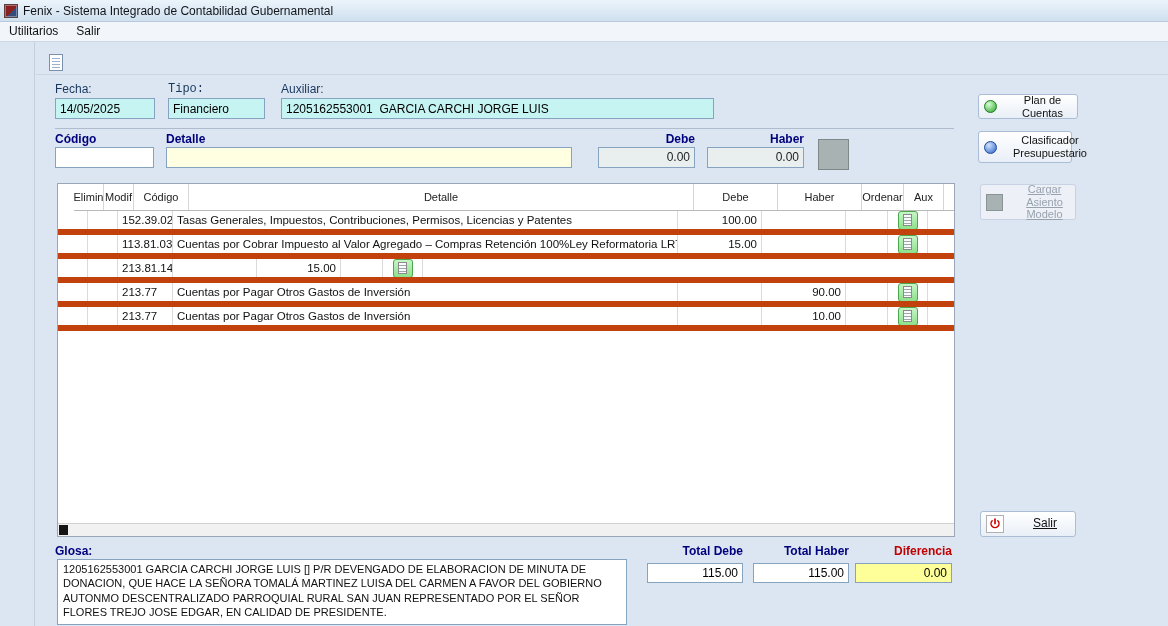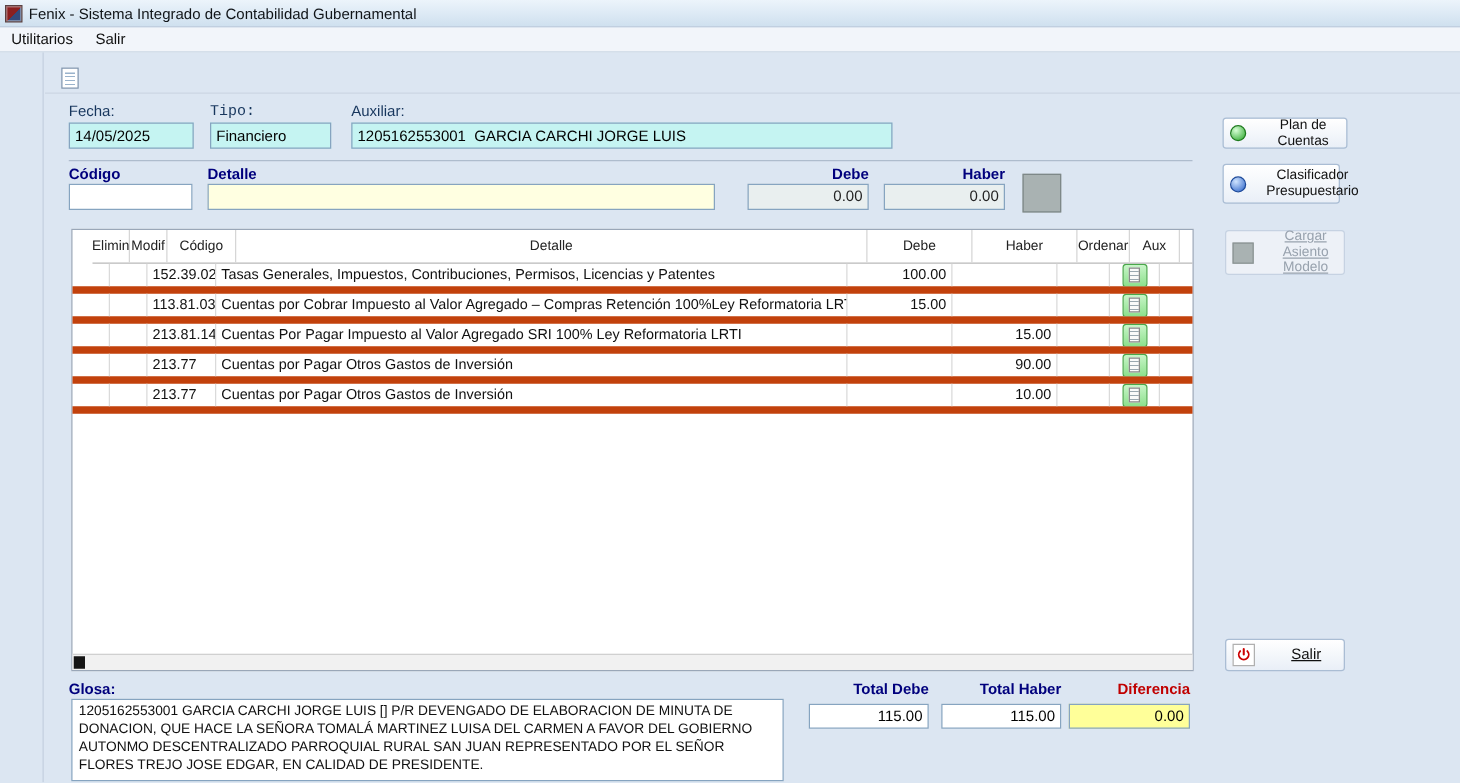--- a/index.html
+++ b/index.html
@@ -179,21 +179,20 @@
       <div class="cell c7">
           <button class="aux-btn">
             <span class="aux-page"></span>
           </button>
         </div>
     </div>
     <div class="grid-row">
       <div class="cell c0"></div>
       <div class="cell c1"></div>
       <div class="cell c2">213.81.14</div>
-      <div class="cell c3">Cuentas Por Pagar Impuesto al Valor Agregado SRI 100% Ley Reformatoria LRTI</div>
       <div class="cell c4 num"></div>
       <div class="cell c5 num">15.00</div>
       <div class="cell c6"></div>
       <div class="cell c7">
           <button class="aux-btn">
             <span class="aux-page"></span>
           </button>
         </div>
     </div>
     <div class="grid-row">

